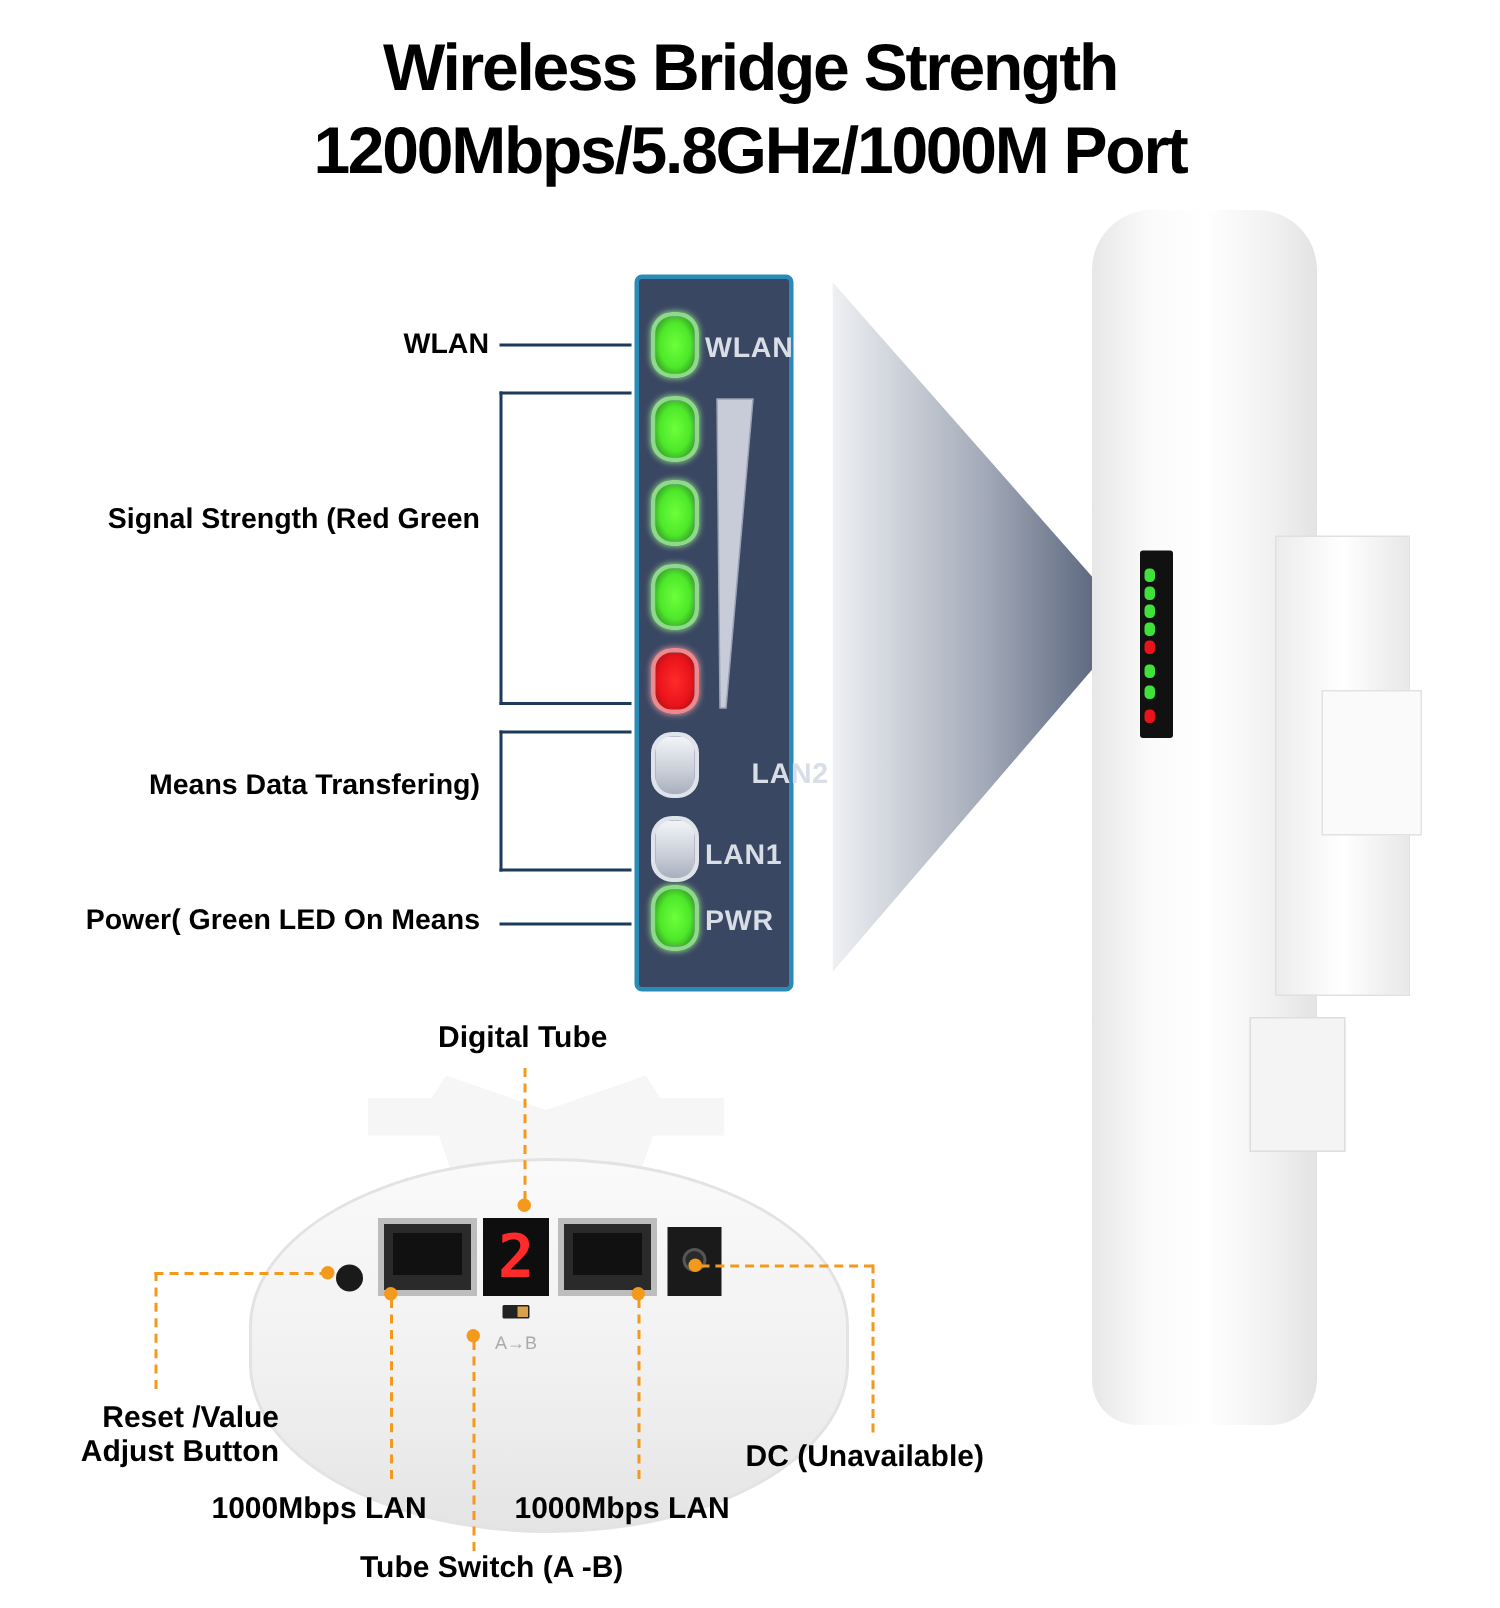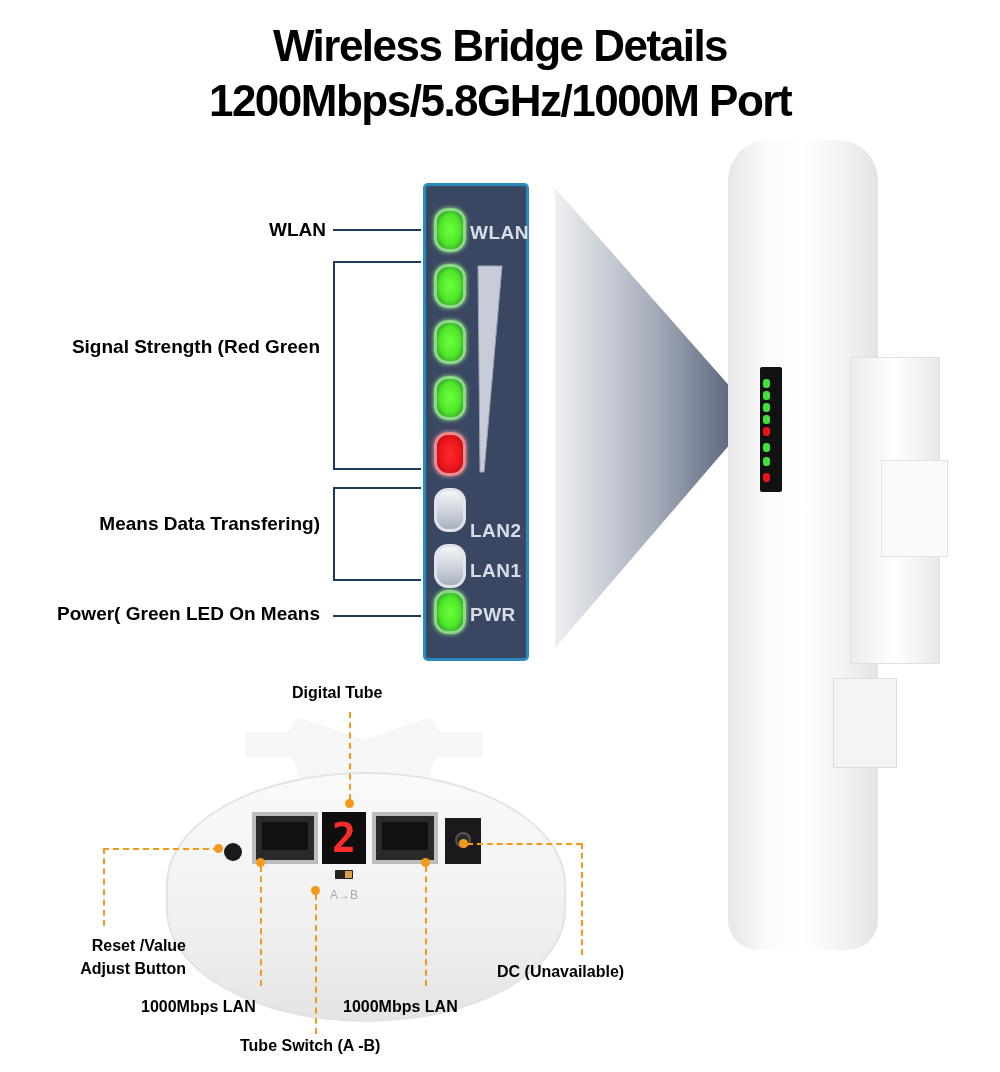--- a/index.html
+++ b/index.html
@@ -32,26 +32,26 @@
   .digit{left:322px;top:812px;width:44px;height:52px;background:#0e0e0e;color:#ff2a2a;font-family:"DejaVu Sans Mono",monospace;font-size:40px;font-weight:bold;text-align:center;line-height:52px;}
   .dc{left:445px;top:818px;width:36px;height:46px;background:#1a1a1a;}
   .dc:after{content:"";position:absolute;left:10px;top:14px;width:16px;height:16px;border-radius:50%;background:#2a2a2a;border:2px solid #555;box-sizing:border-box;}
   .reset{left:224px;top:843px;width:18px;height:18px;border-radius:50%;background:#1a1a1a;}
   .switch{left:335px;top:870px;width:18px;height:9px;background:#222;border-radius:1px;}
   .switch:after{content:"";position:absolute;right:1px;top:1px;width:7px;height:7px;background:#d8a04a;}
   .ab{left:330px;top:888px;font-size:12px;color:#aaa;}
   .dash-h{border-top:2px dashed #f39a1c;height:0;}
   .dash-v{border-left:2px dashed #f39a1c;width:0;}
   .dot{width:9px;height:9px;border-radius:50%;background:#f39a1c;}
-  .lbl2{font-weight:bold;font-size:16px;line-height:23px;}
+  .lbl2{font-weight:bold;font-size:20px;line-height:23px;}
 </style>
 </head>
 <body>
 
-<div class="abs title t1">Wireless Bridge Details</div>
+<div class="abs title t1">Wireless Bridge Strength</div>
 <div class="abs title t2">1200Mbps/5.8GHz/1000M Port</div>
 
 <div class="abs lbl" style="left:200px;top:219px;width:126px;">WLAN</div>
 <div class="abs navy" style="left:333px;top:229px;width:88px;height:2px;"></div>
 
 <div class="abs lbl" style="left:20px;top:336px;width:300px;">
   <div>Signal Strength (Red Green</div>
 </div>
 <div class="abs" style="left:333px;top:261px;width:88px;height:209px;border:2px solid #1b3a5c;border-right:none;box-sizing:border-box;"></div>
 
@@ -69,21 +69,21 @@
   <div class="led green" style="top:22px;"></div>
   <span class="ledtxt" style="top:36px;">WLAN</span>
   <div class="led green" style="top:78px;"></div>
   <div class="led green" style="top:134px;"></div>
   <div class="led green" style="top:190px;"></div>
   <div class="led red" style="top:246px;"></div>
   <svg class="abs" style="left:50px;top:78px;" width="30" height="212">
     <polygon points="2,2 26,2 8,208 4,208" fill="#c8ccd8" stroke="#9aa2b5" stroke-width="1"></polygon>
   </svg>
   <div class="led off" style="top:302px;"></div>
-  <span class="ledtxt" style="top:334px;">LAN2</span>
+  <span class="ledtxt" style="top:320px;margin-left:31px;">LAN2</span>
   <div class="led off" style="top:358px;"></div>
   <span class="ledtxt" style="top:374px;">LAN1</span>
   <div class="led green" style="top:404px;"></div>
   <span class="ledtxt" style="top:418px;">PWR</span>
 </div>
 
 <svg class="abs" style="left:555px;top:188px;" width="210" height="470">
   <defs>
     <linearGradient id="wg" x1="0" y1="0" x2="1" y2="0">
       <stop offset="0" stop-color="#eef0f3"></stop>

